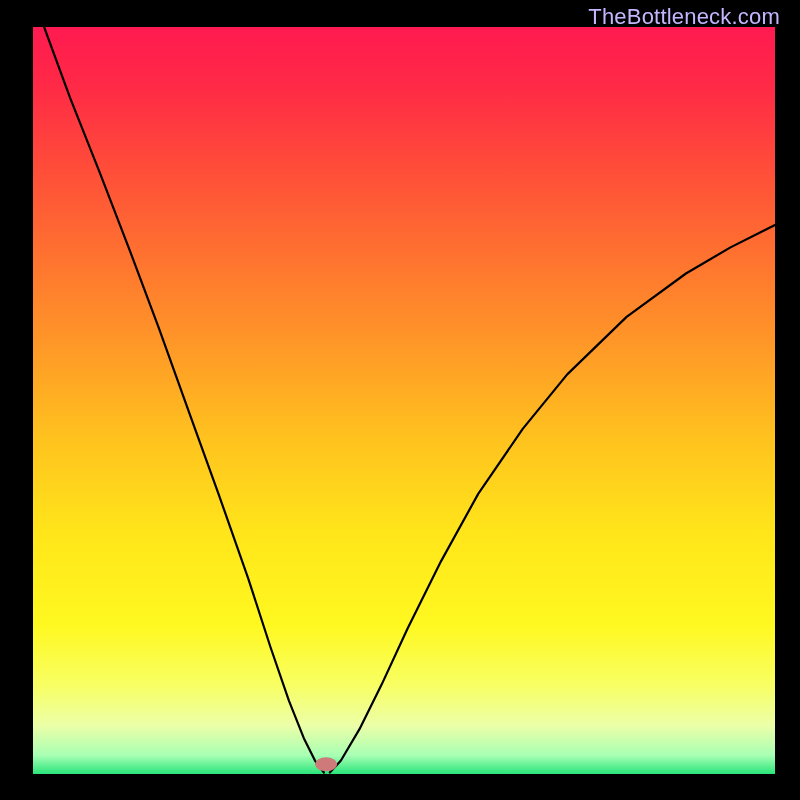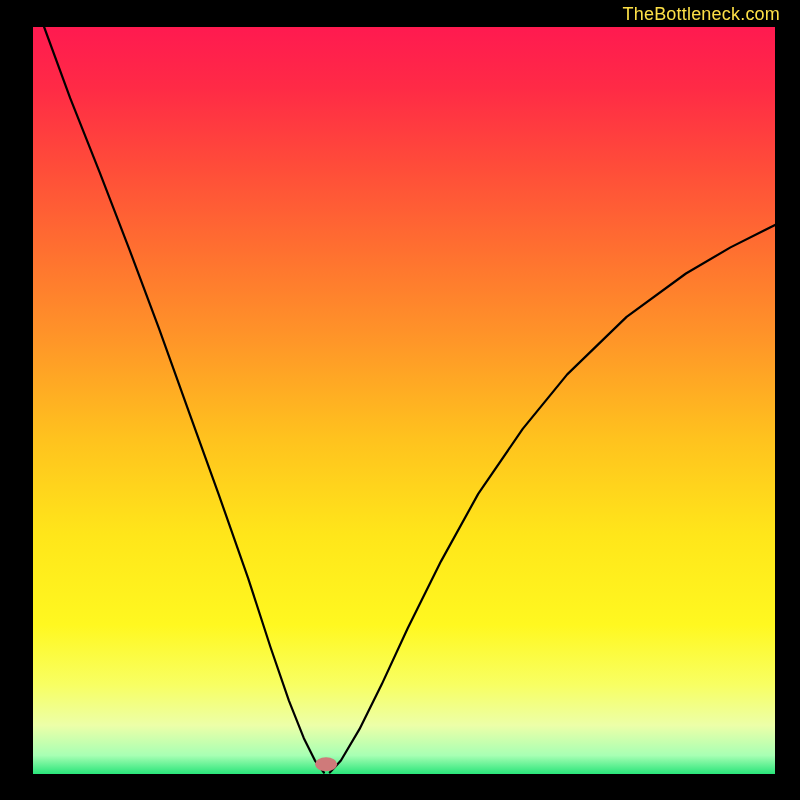--- a/index.html
+++ b/index.html
@@ -18,22 +18,22 @@
     width: 800px;
     height: 800px;
     background: #000;
   }
   .plot-area {
     position: absolute;
     background: #fff;
   }
   .watermark {
     position: absolute;
-    color: #fde047;
-    font-size: 18px;
+    color: #c4b5fd;
+    font-size: 22px;
     font-weight: 400;
     letter-spacing: 0.2px;
     white-space: nowrap;
   }
   svg { display: block; }
 </style>
 </head>
 <body>
 
 <div class="frame">

